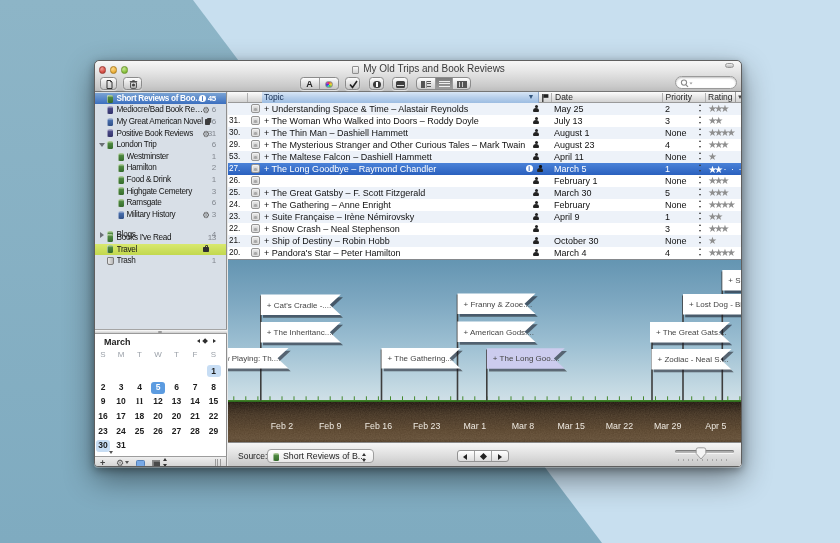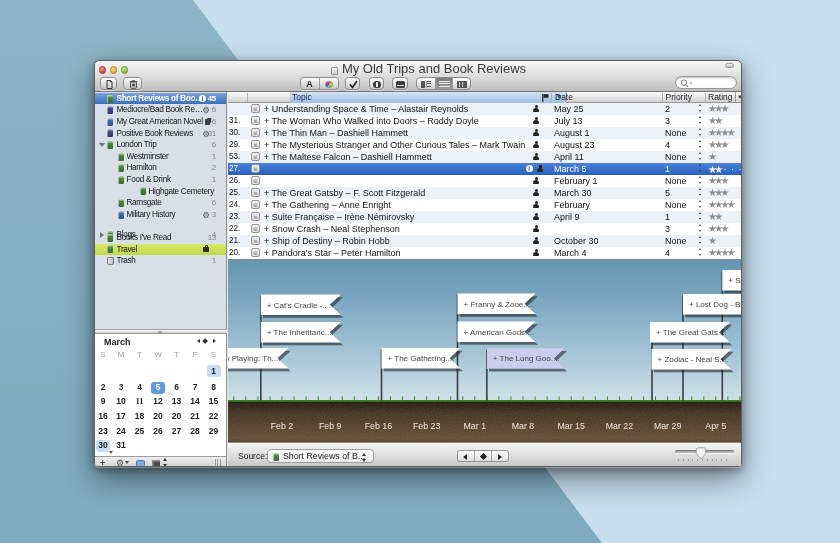--- a/index.html
+++ b/index.html
@@ -10,21 +10,21 @@
 #win{position:absolute;left:94px;top:60px;width:648px;height:407px;
  border-radius:5px 5px 4px 4px;background:#e8e8e8;
  box-shadow:0 1px 0 rgba(255,255,255,.3), 0 12px 30px rgba(0,0,0,.45), 0 3px 8px rgba(0,0,0,.35);
  border:1px solid #5f5f5f;overflow:hidden;}
 .chrome{position:absolute;left:0;top:0;width:100%;height:31px;
  background:linear-gradient(180deg,#f7f7f7 0%,#e3e3e3 40%,#c9c9c9 85%,#bdbdbd 100%);
  border-bottom:1px solid #757575;border-radius:5px 5px 0 0;}
 .light{position:absolute;top:5.2px;width:7.4px;height:7.4px;border-radius:50%;}
 .tbtn{position:absolute;top:16px;height:13px;border:1px solid #8b8b8b;border-radius:3.5px;
  background:linear-gradient(180deg,#fdfdfd,#e4e4e4 45%,#c6c6c6);box-shadow:0 1px 1px rgba(255,255,255,.6);}
-.ttl{position:absolute;top:2px;left:10.5px;width:100%;text-align:center;font-size:13px;color:#3a3a3a;height:11px;line-height:11px;}
+.ttl{position:absolute;top:2px;left:10.5px;width:100%;text-align:center;font-size:10px;color:#3a3a3a;height:11px;line-height:11px;}
 .seg3{position:absolute;top:16px;height:13px;border:1px solid #8b8b8b;border-radius:4px;display:flex;overflow:hidden;
  background:linear-gradient(180deg,#fff,#e8e8e8 45%,#cdcdcd);}
 .seg3 div{width:17.5px;height:100%;position:relative;}
 .seg3 div+div{border-left:1px solid #9a9a9a;}
 #sidebar{position:absolute;left:0;top:31px;width:132px;height:237px;background:#d8dfe7;border-right:1px solid #8f8f8f;overflow:hidden;}
 .srow{position:absolute;left:0;width:132px;height:11.6px;font-size:8.2px;color:#161616;line-height:11.6px;letter-spacing:-0.3px;white-space:nowrap;}
 .scount{position:absolute;right:11px;top:0;font-size:8px;color:#82878f;text-align:right;}
 .book{position:absolute;top:1.8px;width:6.2px;height:8px;border-radius:1.5px;}
 .g{background:linear-gradient(180deg,#a9c896 10%,#4d8840 32%,#356b2c);box-shadow:inset 0.8px 0 0 rgba(255,255,255,.55);}
 .b{background:linear-gradient(180deg,#a5b6d4 10%,#466caa 32%,#305088);box-shadow:inset 0.8px 0 0 rgba(255,255,255,.55);}
@@ -34,21 +34,21 @@
 #calpane{position:absolute;left:0;top:272.5px;width:132px;height:122.5px;background:#fff;border-right:1px solid #8f8f8f;}
 .cd{position:absolute;width:18px;text-align:center;font-size:8.5px;font-weight:bold;color:#1c1c1c;height:11px;line-height:11px;}
 .wd{position:absolute;width:18px;text-align:center;font-size:8px;color:#9aa0a8;height:10px;line-height:10px;}
 #caltb{position:absolute;left:0;top:395px;width:132px;height:11.5px;background:linear-gradient(180deg,#efefef,#cfcfcf);border-top:1px solid #9d9d9d;border-right:1px solid #8f8f8f;}
 #main{position:absolute;left:133px;top:31px;width:514px;height:375.5px;background:#fff;}
 #thead{position:absolute;left:0;top:0;width:514px;height:10.5px;
  background:linear-gradient(180deg,#fdfdfd,#e9e9e9 45%,#d2d2d2);border-bottom:1px solid #9a9a9a;font-size:8.5px;}
 .hdiv{position:absolute;top:1px;height:8.5px;width:1px;background:#b0b0b0;}
 .hlab{position:absolute;top:0;height:10.5px;line-height:10.5px;color:#1f1f1f;}
 #topich{position:absolute;left:33.5px;top:0;width:277px;height:10.5px;line-height:10.5px;
- background:linear-gradient(180deg,#d8e6f6,#b7cfeb 50%,#9dbde2);border-right:1px solid #8aa5c8;color:#11294d;margin-left:28px;}
+ background:linear-gradient(180deg,#d8e6f6,#b7cfeb 50%,#9dbde2);border-right:1px solid #8aa5c8;color:#11294d;}
 .trow{position:absolute;left:0;width:514px;height:12px;font-size:9px;line-height:12px;color:#111;white-space:nowrap;}
 .star{font-size:10px;letter-spacing:-2.7px;color:#8e8e8e;}
 .doci{position:absolute;left:22.5px;top:1.5px;width:9px;height:9px;border-radius:2px;
  background:linear-gradient(180deg,#ececec,#c0c0c0);border:0.5px solid #949494;box-shadow:inset 0 0 0 .5px #fdfdfd;}
 .doci:after{content:"";position:absolute;left:2.8px;top:3.4px;width:2.6px;height:2.6px;border-radius:50%;background:#a8a8a8;}
 .bust{position:absolute;top:2.5px;width:8px;height:8px;}
 .bust:before{content:"";position:absolute;left:2.5px;top:0.2px;width:3px;height:3px;border-radius:50%;background:#222;}
 .bust:after{content:"";position:absolute;left:0.8px;top:3.4px;width:6.4px;height:3.4px;border-radius:3px 3px 1px 1px;background:#222;}
 .stp{position:absolute;width:5px;height:9px;top:1.5px;}
 .stp:before{content:"";position:absolute;left:0.6px;top:0.4px;border-left:1.9px solid transparent;border-right:1.9px solid transparent;border-bottom:2.8px solid #333;}
@@ -159,21 +159,21 @@
 <div class="srow" style="top:70.4px;">
         <div class="book g" style="left:22.5px;"></div>
         <span style="position:absolute;left:31.5px;width:78.0px;overflow:hidden;white-space:nowrap;text-overflow:ellipsis;display:inline-block;">Hamilton</span>
         <span class="scount" style="color:#82878f;font-weight:normal;">2</span>
       </div>
 <div class="srow" style="top:82.0px;">
         <div class="book g" style="left:22.5px;"></div>
         <span style="position:absolute;left:31.5px;width:78.0px;overflow:hidden;white-space:nowrap;text-overflow:ellipsis;display:inline-block;">Food &amp; Drink</span>
         <span class="scount" style="color:#82878f;font-weight:normal;">1</span>
       </div>
-<div class="srow" style="top:93.6px;margin-left:22px;">
+<div class="srow" style="top:93.6px;">
         <div class="book g" style="left:22.5px;"></div>
         <span style="position:absolute;left:31.5px;width:78.0px;overflow:hidden;white-space:nowrap;text-overflow:ellipsis;display:inline-block;">Highgate Cemetery</span>
         <span class="scount" style="color:#82878f;font-weight:normal;">3</span>
       </div>
 <div class="srow" style="top:105.19999999999999px;">
         <div class="book g" style="left:22.5px;"></div>
         <span style="position:absolute;left:31.5px;width:78.0px;overflow:hidden;white-space:nowrap;text-overflow:ellipsis;display:inline-block;">Ramsgate</span>
         <span class="scount" style="color:#82878f;font-weight:normal;">6</span>
       </div>
 <div class="srow" style="top:116.79999999999998px;">
@@ -332,20 +332,21 @@
         <span style="position:absolute;left:36px;">+ The Maltese Falcon – Dashiell Hammett</span>
         <div class="bust" style="left:304px;"></div>
         <span style="position:absolute;left:326px;">April 11</span>
         <span style="position:absolute;left:437px;">None</span>
         <div class="stp" style="left:470.5px;"></div>
         <span class="star" style="position:absolute;left:480px;color:#8e8e8e;">★</span>
       </div>
 <div class="trow" style="top:70.5px;background:linear-gradient(180deg,#4a82d8,#2a60be);color:#fff;">
         <span style="position:absolute;left:1px;font-size:8.2px;">27.</span>
         <div class="doci"></div>
+        <span style="position:absolute;left:36px;">+ The Long Goodbye – Raymond Chandler</span>
         <div style="position:absolute;left:297.5px;top:2px;width:7.5px;height:7.5px;border-radius:50%;background:#fff;color:#2a60be;font-size:6.5px;font-weight:bold;text-align:center;line-height:8px;">i</div>
         <div class="bust" style="left:308px;">
           <div style="position:absolute;left:2.5px;top:0.2px;width:3px;height:3px;border-radius:50%;background:#111;"></div>
         </div>
         <span style="position:absolute;left:326px;">March 5</span>
         <span style="position:absolute;left:437px;">1</span>
         <div class="stp" style="left:470.5px;"></div>
         <span class="star" style="position:absolute;left:480px;color:#fff;">★★<span style="letter-spacing:4.5px;font-size:9px;vertical-align:1px;margin-left:3px;">···</span></span>
       </div>
 <div class="trow" style="top:82.5px;background:#fff;">

